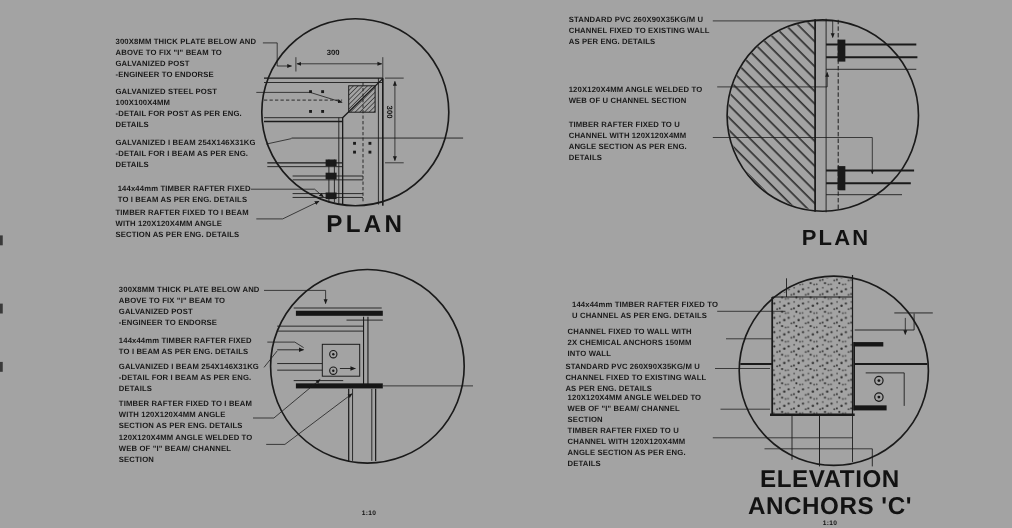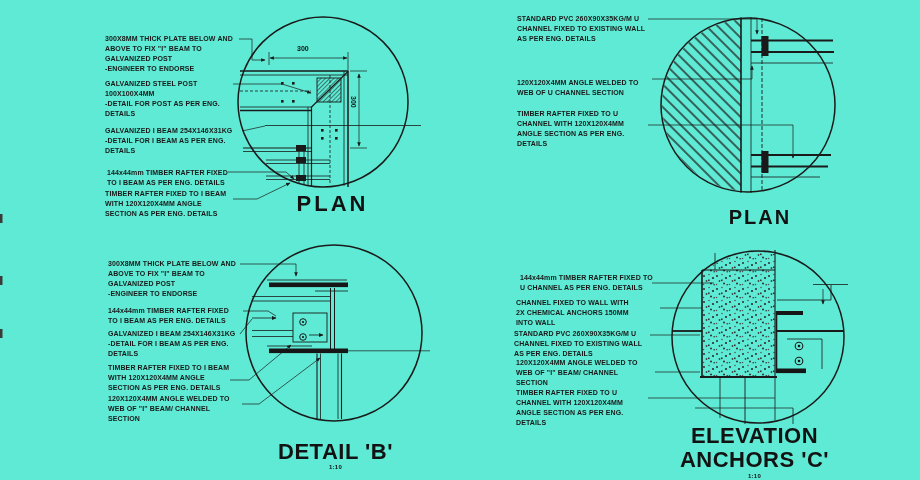--- a/index.html
+++ b/index.html
@@ -1,16 +1,16 @@
 <!DOCTYPE html>
 <html><head>
 <meta charset="utf-8">
 <style>
   html,body{margin:0;padding:0;background:#fff;}
-  #canvas{position:relative;width:920px;height:480px;background:#5eead4;overflow:hidden;
+  #canvas{position:relative;width:920px;height:480px;background:#a3a3a3;overflow:hidden;
           font-family:"Liberation Sans",sans-serif;}
   svg{position:absolute;left:0;top:0;}
   .ann{position:absolute;font:bold 7px/10px "Liberation Sans",sans-serif;
        letter-spacing:.12px;white-space:pre-line;color:#191919;width:150px;}
   .title{position:absolute;font-family:"Liberation Sans",sans-serif;font-weight:bold;
          color:#121212;text-align:center;white-space:pre-line;}
   .t-big{font-size:22px;line-height:24px;letter-spacing:1.5px;}
   .t-plan-l{font-size:22px;letter-spacing:3px;}
   .t-plan-r{font-size:20px;letter-spacing:2px;}
   .scale{position:absolute;font:bold 6px "Liberation Sans",sans-serif;color:#121212;
@@ -275,21 +275,20 @@
 <div class="ann" style="left:516px;top:358px">120X120X4MM ANGLE WELDED TO
 WEB OF "I" BEAM/ CHANNEL
 SECTION</div>
 <div class="ann" style="left:516px;top:388px">TIMBER RAFTER FIXED TO U
 CHANNEL WITH 120X120X4MM
 ANGLE SECTION AS PER ENG.
 DETAILS</div>
 
 <div class="title t-plan-l" style="left:270px;top:191px;width:125px">PLAN</div>
 <div class="title t-plan-r" style="left:700px;top:206px;width:120px">PLAN</div>
-<div class="title t-big" style="left:258px;top:440px;width:155px;letter-spacing:.5px">DETAIL 'B'</div>
 <div class="scale" style="left:258px;top:464px;width:155px">1:10</div>
 <div class="title t-big" style="left:672px;top:424px;width:165px;letter-spacing:.5px">ELEVATION
 ANCHORS 'C'</div>
 <div class="scale" style="left:672px;top:473px;width:165px">1:10</div>
 <div class="dim" style="left:297px;top:45px">300</div>
 <div class="dim dim-v" style="left:357px;top:96px">300</div>
 
 </div>
 
 </body></html>

